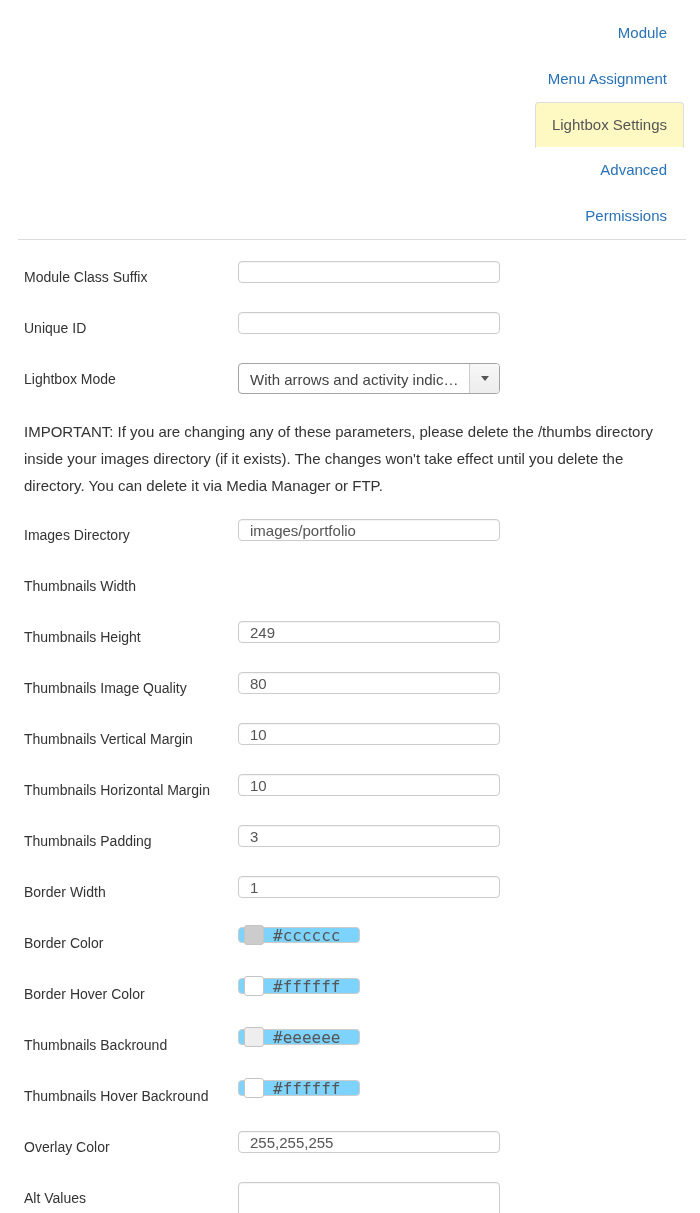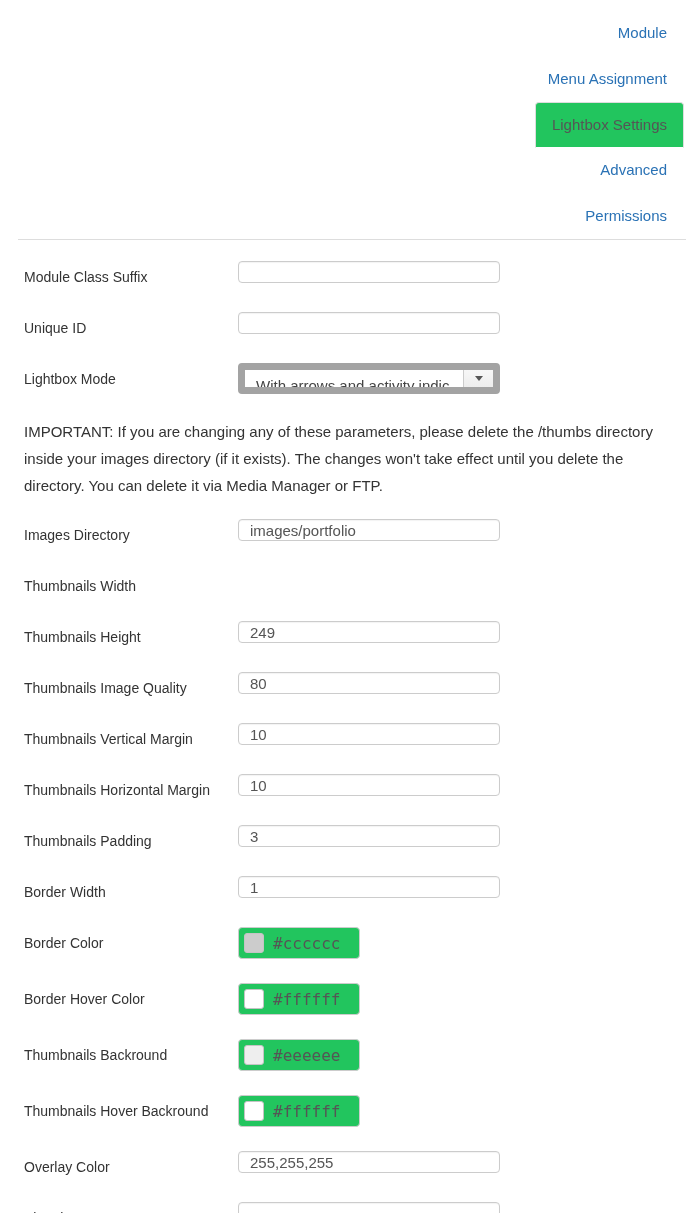--- a/index.html
+++ b/index.html
@@ -20,21 +20,21 @@
   .tab{
     display:block;box-sizing:border-box;
     padding:12px 16px;margin-right:2px;
     font-size:15px;line-height:20px;
     color:#2a72b5;text-decoration:none;cursor:pointer;
     border:1px solid transparent;
     border-radius:4px 4px 0 0;
     white-space:nowrap;
   }
   .tab.active{
-    background:#22c55e;color:#555;cursor:default;
+    background:#fef9c3;color:#555;cursor:default;
     border-color:#ddd;
     border-bottom:1px solid #fff;
     margin-bottom:-1px;
   }
   
   .form{padding:21px 0 0 24px;}
   .form-row{display:flex;align-items:flex-start;margin-bottom:24px;}
   .control-label{
     flex:0 0 190px;width:190px;
     font-size:14px;line-height:21px;color:#333;
@@ -52,21 +52,21 @@
   .text-area{
     width:262px;height:96px;box-sizing:border-box;
     border:1px solid #ccc;border-radius:4px;
     padding:5px 10px;background:#fff;resize:none;
     font-family:"Liberation Sans",sans-serif;font-size:15px;color:#555;
     box-shadow:inset 0 1px 1px rgba(0,0,0,0.05);
     outline:none;
   }
   .select-box{
     width:262px;height:31px;box-sizing:border-box;
-    border:7px solid #a3a3a3;border-radius:4px;
+    border:1px solid #a3a3a3;border-radius:4px;
     background:#fff;display:flex;overflow:hidden;cursor:pointer;
   }
   .select-value{
     flex:1 1 auto;min-width:0;
     padding:6px 1px 5px 11px;
     font-size:15px;line-height:19px;color:#444;
     white-space:nowrap;overflow:hidden;
   }
   .select-button{
     flex:0 0 29px;
@@ -74,22 +74,22 @@
     background:linear-gradient(#f7f7f7,#ededed);
     display:flex;align-items:center;justify-content:center;
   }
   .caret{
     display:block;width:0;height:0;
     border-left:4px solid transparent;
     border-right:4px solid transparent;
     border-top:5px solid #555;
   }
   .color-field{
-    min-width:122px;height:32px;box-sizing:border-box;
-    border:1px solid #ccc;border-radius:4px;background:#22c55e;
+    min-width:122px;height:16px;box-sizing:border-box;
+    border:1px solid #ccc;border-radius:4px;background:#7dd3fc;
     display:inline-flex;align-items:center;
     padding:0 10px 0 5px;cursor:pointer;
   }
   .swatch{
     width:20px;height:20px;box-sizing:border-box;
     border:1px solid #c4c4c4;border-radius:3px;
   }
   .hex-value{
     margin-left:9px;
     font-family:"DejaVu Sans Mono",monospace;

